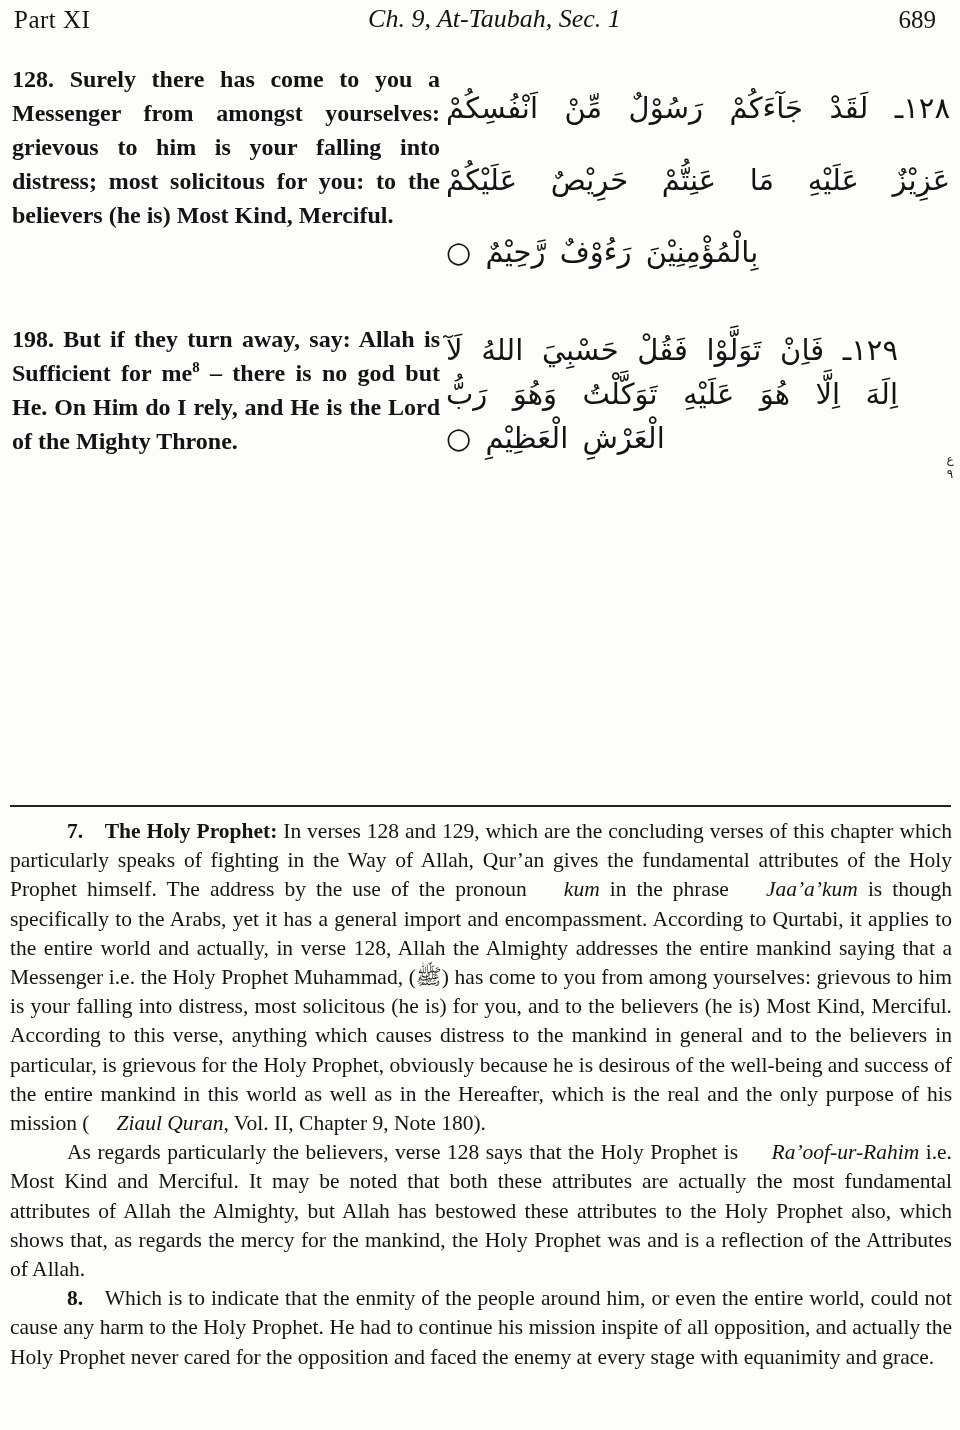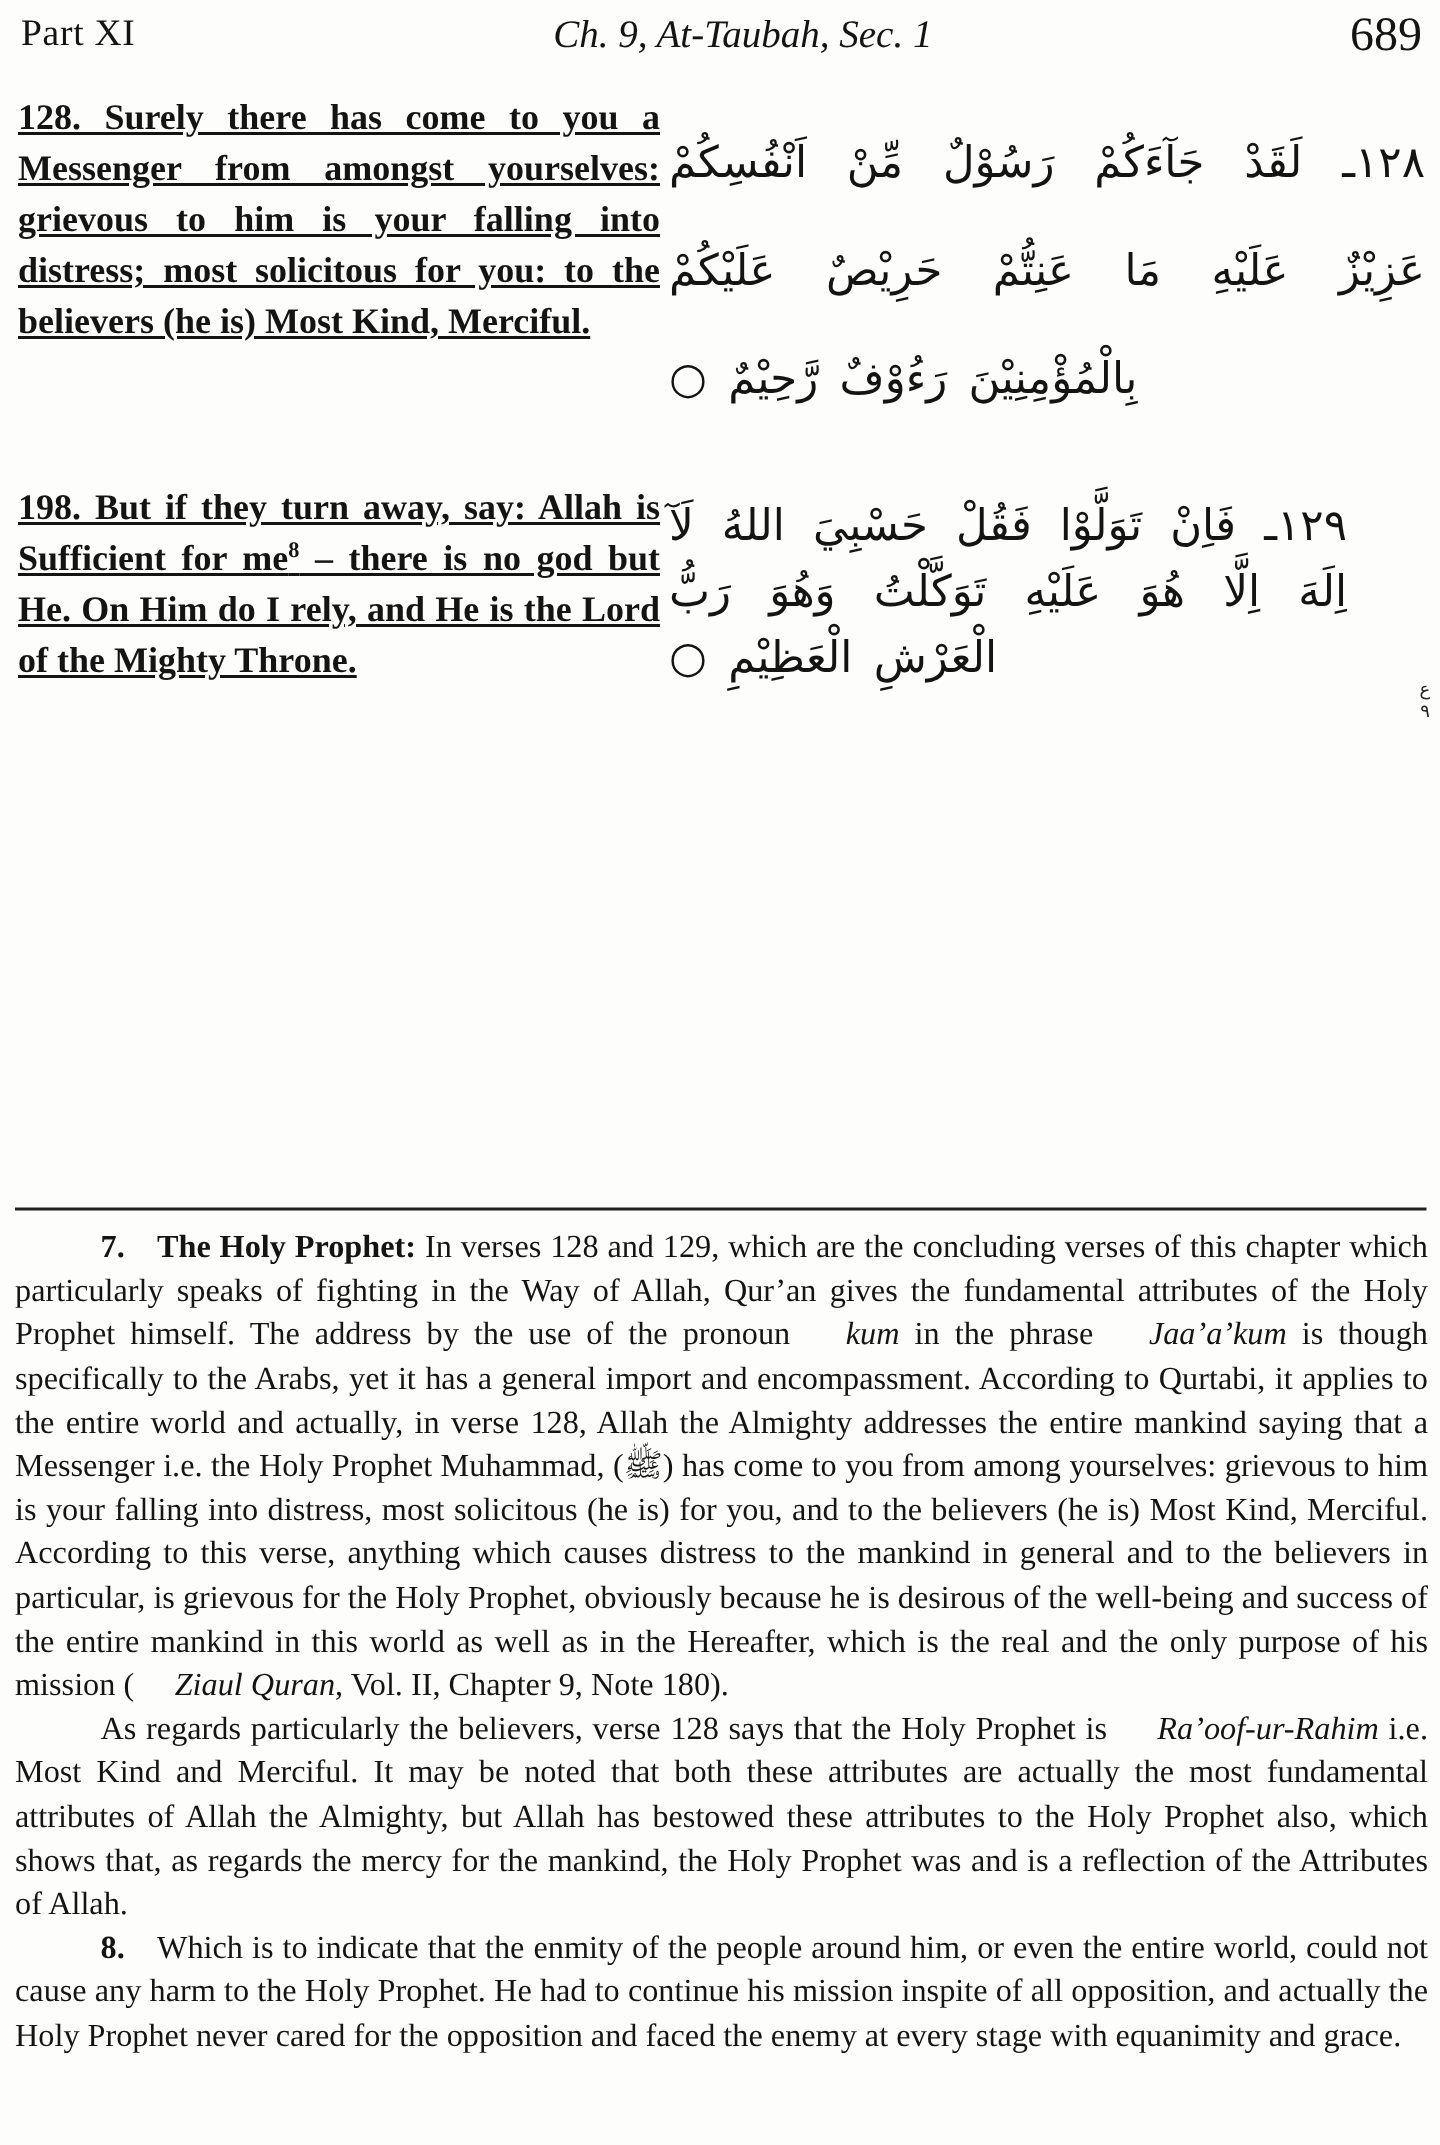--- a/index.html
+++ b/index.html
@@ -7,37 +7,36 @@
   .page {
     position: relative;
     width: 960px;
     height: 1430px;
     background: #fdfdfb;
     color: #141414;
     overflow: hidden;
   }
   .hdr {
     position: absolute;
-    top: 4px; left: 14px; right: 12px;
+    top: 4px; left: 14px; right: 24px;
     display: flex;
-    align-items: center;
+    align-items: flex-end;
   }
   .hdr-part { font-size: 25px; letter-spacing: 0.5px; }
   .hdr-title { flex: 1; text-align: center; font-style: italic; font-size: 26px; }
-  .hdr-page { font-size: 32px; }
+  .hdr-page { font-size: 25px; }
 
   .verses { position: absolute; top: 62px; left: 12px; right: 10px; }
   .vrow { display: flex; margin-bottom: 34px; }
   .v-en {
     width: 428px;
     font-weight: 700;
     font-size: 24px;
     line-height: 34px;
     text-align: justify;
-    text-decoration: underline;
   }
   .v-ar {
     flex: 1;
     direction: rtl;
     unicode-bidi: embed;
     font-family: "DejaVu Sans", sans-serif;
     font-weight: 400;
     font-size: 29px;
     line-height: 72px;
     text-align: justify;

